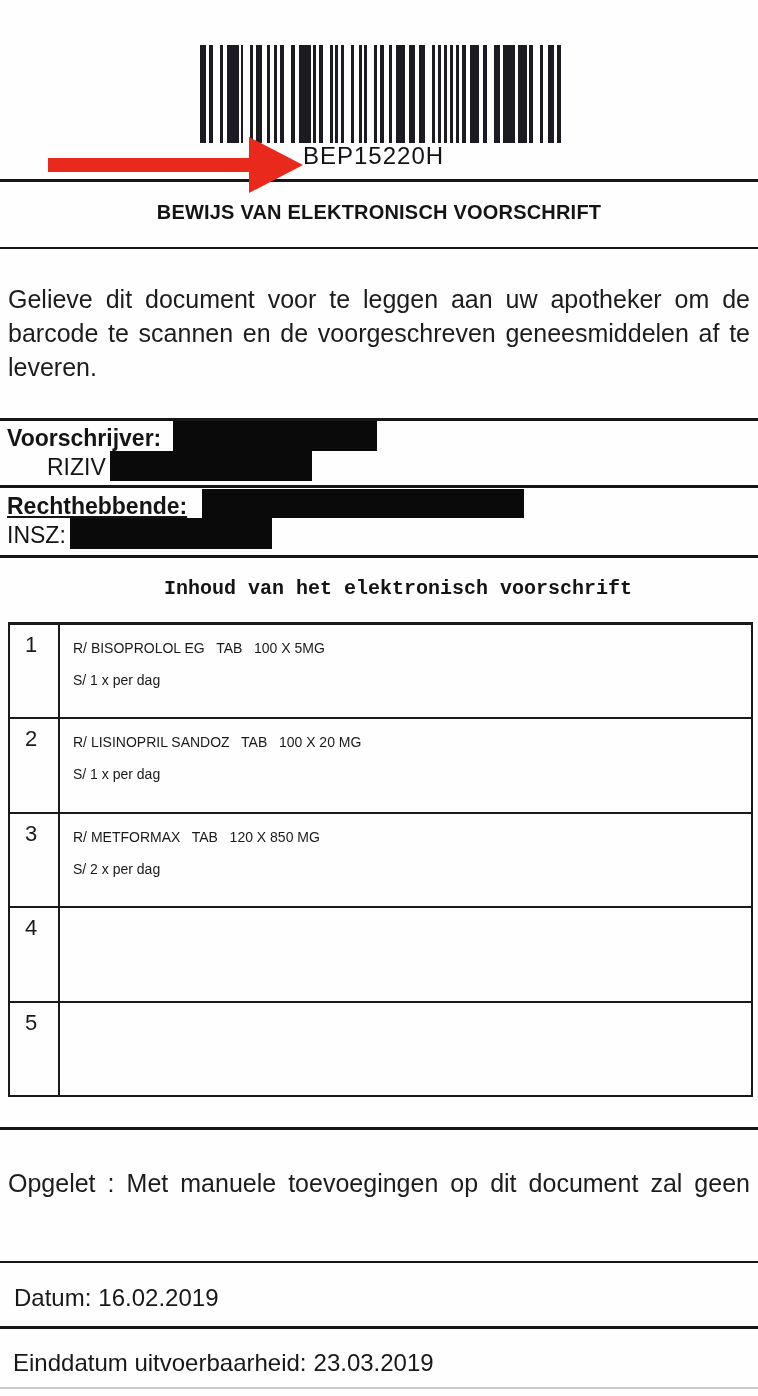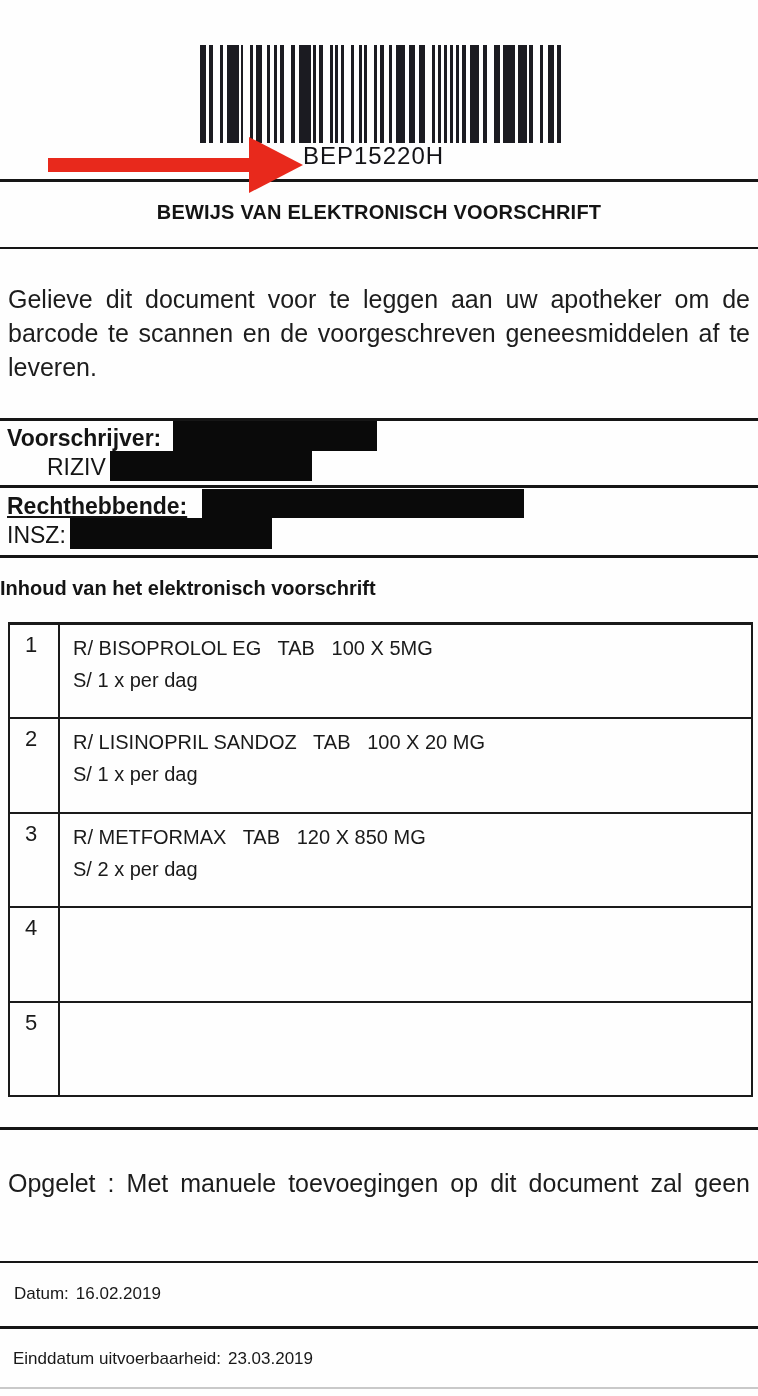--- a/index.html
+++ b/index.html
@@ -13,42 +13,42 @@
   
   #barcode{position:absolute;left:200px;top:45px;width:366px;height:98px;overflow:hidden;white-space:nowrap;font-size:0;}
   #barcode-value{position:absolute;left:303px;top:142px;font-size:24px;letter-spacing:1px;color:#121216;}
   
   .arrow-tail{position:absolute;left:48px;top:158px;width:203px;height:14px;background:#e8291c;z-index:5;}
   .arrow-head{position:absolute;left:249px;top:137px;width:0;height:0;
     border-left:54px solid #e8291c;border-top:28px solid transparent;border-bottom:28px solid transparent;z-index:5;}
   
   .doc-title{position:absolute;left:0;top:201px;width:758px;text-align:center;
     font-size:20px;font-weight:bold;letter-spacing:.2px;color:#141414;}
-  .table-heading{position:absolute;left:0;top:577px;width:632px;text-align:left;
-    font-size:20px;font-weight:bold;color:#141414;}
+  .table-heading{position:absolute;left:0;top:577px;width:632px;text-align:right;
+    font-size:20px;font-weight:bold;color:#141414;font-family:Liberation Mono, monospace;}
   
   .para{position:absolute;left:8px;width:742px;font-size:25px;color:#1c1c1c;}
   .para .jline{text-align:justify;text-align-last:justify;line-height:34px;white-space:normal;}
   .para .lline{text-align:left;line-height:34px;}
   
   .info-label{position:absolute;font-size:23px;color:#141414;line-height:26px;white-space:nowrap;}
   .info-label.bold{font-weight:bold;}
   .redaction{position:absolute;background:#0a0a0a;z-index:3;}
   
   #rx-table{position:absolute;left:8px;top:622px;width:745px;height:475px;
     border:2px solid #1a1a1a;border-top-width:3px;box-sizing:border-box;
     display:flex;flex-direction:column;}
   .rx-row{flex:1;display:flex;border-top:2px solid #1a1a1a;}
   .rx-row:first-child{border-top:none;}
   .rx-num{width:50px;border-right:2px solid #1a1a1a;box-sizing:border-box;
     padding:7px 0 0 15px;font-size:22px;}
-  .rx-body{flex:1;padding:7px 0 0 13px;font-size:20px;line-height:32px;}
+  .rx-body{flex:1;padding:7px 0 0 13px;font-size:14px;line-height:32px;}
   .rx-line{white-space:pre-wrap;}
   
-  .date-line{position:absolute;font-size:17px;color:#181818;white-space:nowrap;}
+  .date-line{position:absolute;font-size:24px;color:#181818;white-space:nowrap;}
   .date-line .val{margin-left:7px;}
 </style>
 </head>
 <body>
 
 <div id="page">
 
   <div id="barcode"><span style="display:inline-block;vertical-align:top;height:98px;width:6px;background:#1b1b21;margin-right:3px;"></span><span style="display:inline-block;vertical-align:top;height:98px;width:4px;background:#1b1b21;margin-right:7px;"></span><span style="display:inline-block;vertical-align:top;height:98px;width:3px;background:#1b1b21;margin-right:4px;"></span><span style="display:inline-block;vertical-align:top;height:98px;width:12px;background:#1b1b21;margin-right:2px;"></span><span style="display:inline-block;vertical-align:top;height:98px;width:2px;background:#1b1b21;margin-right:7px;"></span><span style="display:inline-block;vertical-align:top;height:98px;width:3px;background:#1b1b21;margin-right:3px;"></span><span style="display:inline-block;vertical-align:top;height:98px;width:6px;background:#1b1b21;margin-right:5px;"></span><span style="display:inline-block;vertical-align:top;height:98px;width:3px;background:#1b1b21;margin-right:4px;"></span><span style="display:inline-block;vertical-align:top;height:98px;width:3px;background:#1b1b21;margin-right:3px;"></span><span style="display:inline-block;vertical-align:top;height:98px;width:4px;background:#1b1b21;margin-right:7px;"></span><span style="display:inline-block;vertical-align:top;height:98px;width:4px;background:#1b1b21;margin-right:4px;"></span><span style="display:inline-block;vertical-align:top;height:98px;width:12px;background:#1b1b21;margin-right:2px;"></span><span style="display:inline-block;vertical-align:top;height:98px;width:3px;background:#1b1b21;margin-right:3px;"></span><span style="display:inline-block;vertical-align:top;height:98px;width:4px;background:#1b1b21;margin-right:7px;"></span><span style="display:inline-block;vertical-align:top;height:98px;width:3px;background:#1b1b21;margin-right:2px;"></span><span style="display:inline-block;vertical-align:top;height:98px;width:3px;background:#1b1b21;margin-right:3px;"></span><span style="display:inline-block;vertical-align:top;height:98px;width:3px;background:#1b1b21;margin-right:7px;"></span><span style="display:inline-block;vertical-align:top;height:98px;width:3px;background:#1b1b21;margin-right:5px;"></span><span style="display:inline-block;vertical-align:top;height:98px;width:3px;background:#1b1b21;margin-right:2px;"></span><span style="display:inline-block;vertical-align:top;height:98px;width:3px;background:#1b1b21;margin-right:7px;"></span><span style="display:inline-block;vertical-align:top;height:98px;width:3px;background:#1b1b21;margin-right:3px;"></span><span style="display:inline-block;vertical-align:top;height:98px;width:4px;background:#1b1b21;margin-right:5px;"></span><span style="display:inline-block;vertical-align:top;height:98px;width:3px;background:#1b1b21;margin-right:4px;"></span><span style="display:inline-block;vertical-align:top;height:98px;width:9px;background:#1b1b21;margin-right:4px;"></span><span style="display:inline-block;vertical-align:top;height:98px;width:6px;background:#1b1b21;margin-right:4px;"></span><span style="display:inline-block;vertical-align:top;height:98px;width:6px;background:#1b1b21;margin-right:7px;"></span><span style="display:inline-block;vertical-align:top;height:98px;width:3px;background:#1b1b21;margin-right:3px;"></span><span style="display:inline-block;vertical-align:top;height:98px;width:3px;background:#1b1b21;margin-right:3px;"></span><span style="display:inline-block;vertical-align:top;height:98px;width:3px;background:#1b1b21;margin-right:3px;"></span><span style="display:inline-block;vertical-align:top;height:98px;width:3px;background:#1b1b21;margin-right:3px;"></span><span style="display:inline-block;vertical-align:top;height:98px;width:3px;background:#1b1b21;margin-right:3px;"></span><span style="display:inline-block;vertical-align:top;height:98px;width:4px;background:#1b1b21;margin-right:4px;"></span><span style="display:inline-block;vertical-align:top;height:98px;width:9px;background:#1b1b21;margin-right:4px;"></span><span style="display:inline-block;vertical-align:top;height:98px;width:4px;background:#1b1b21;margin-right:7px;"></span><span style="display:inline-block;vertical-align:top;height:98px;width:6px;background:#1b1b21;margin-right:3px;"></span><span style="display:inline-block;vertical-align:top;height:98px;width:12px;background:#1b1b21;margin-right:3px;"></span><span style="display:inline-block;vertical-align:top;height:98px;width:9px;background:#1b1b21;margin-right:2px;"></span><span style="display:inline-block;vertical-align:top;height:98px;width:4px;background:#1b1b21;margin-right:7px;"></span><span style="display:inline-block;vertical-align:top;height:98px;width:3px;background:#1b1b21;margin-right:5px;"></span><span style="display:inline-block;vertical-align:top;height:98px;width:6px;background:#1b1b21;margin-right:3px;"></span><span style="display:inline-block;vertical-align:top;height:98px;width:4px;background:#1b1b21;margin-right:5px;"></span></div>
   <div id="barcode-value">BEP15220H</div>
 

